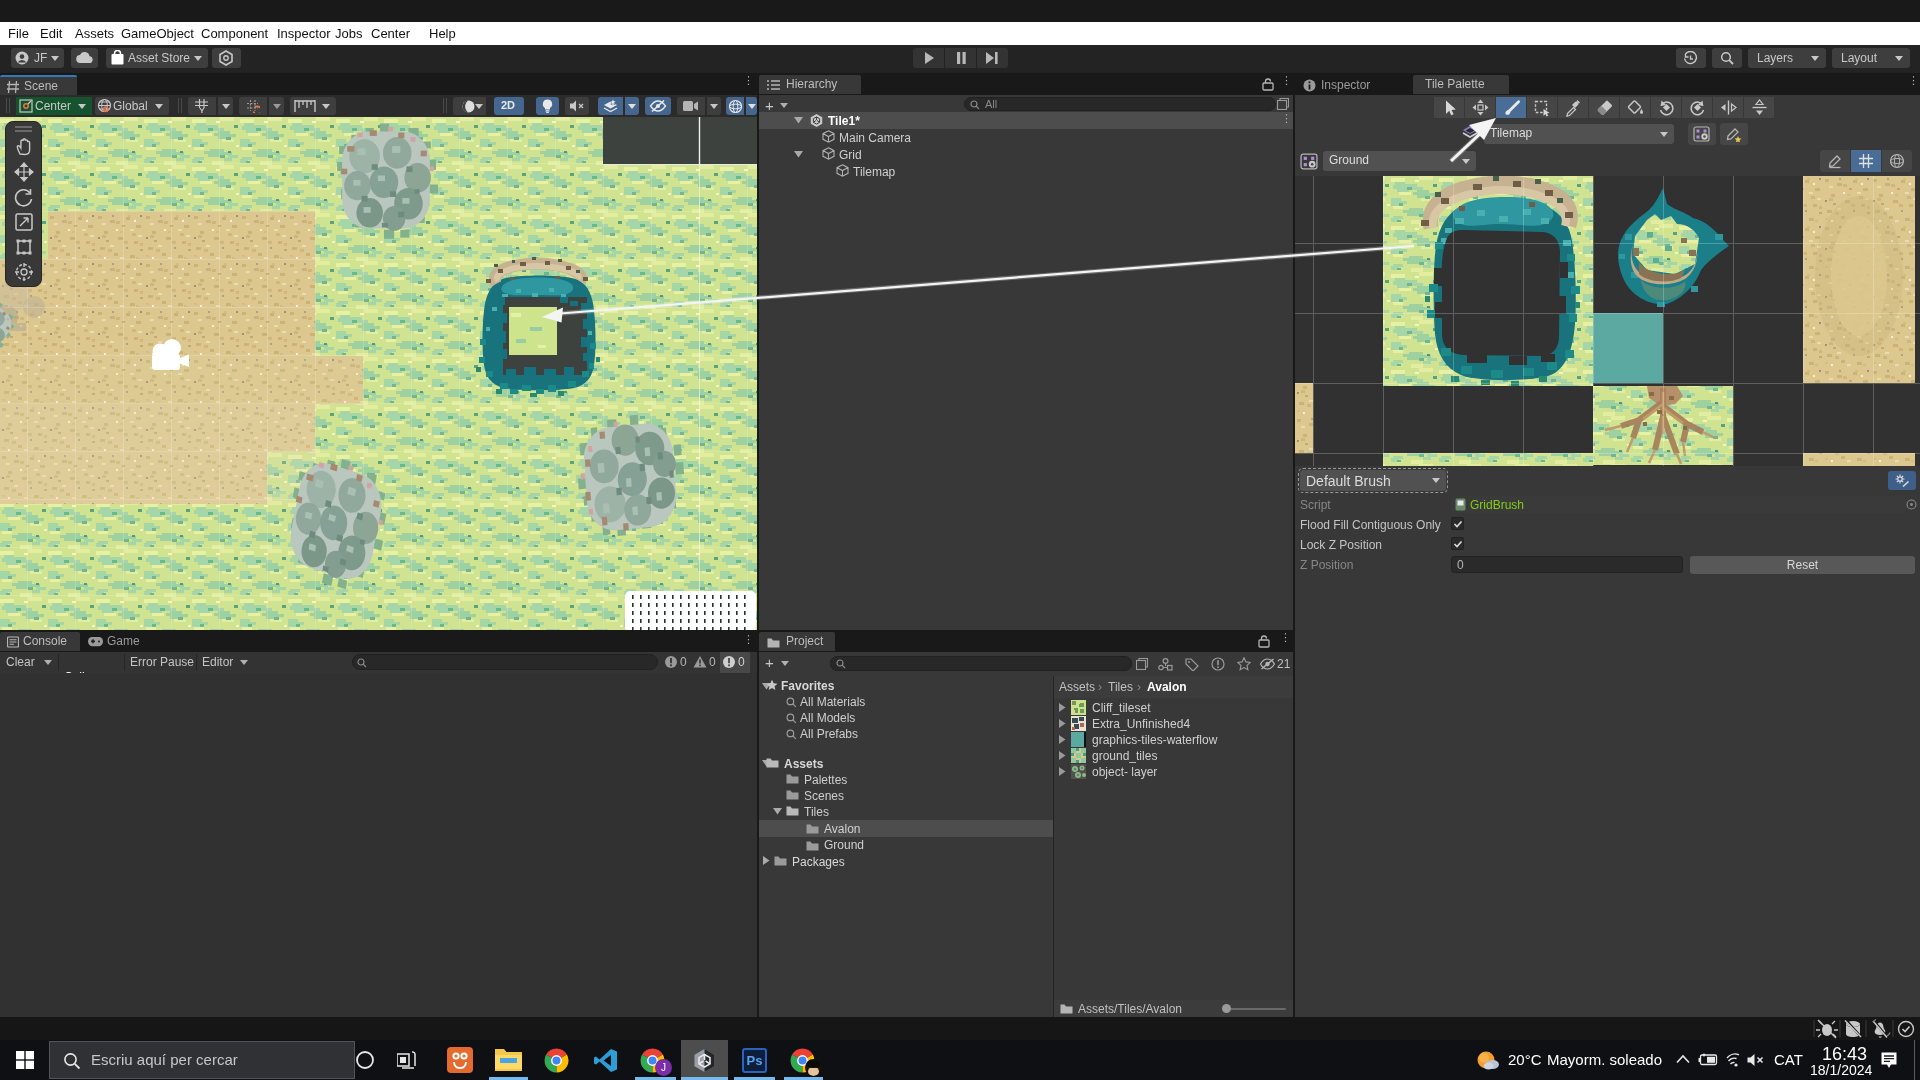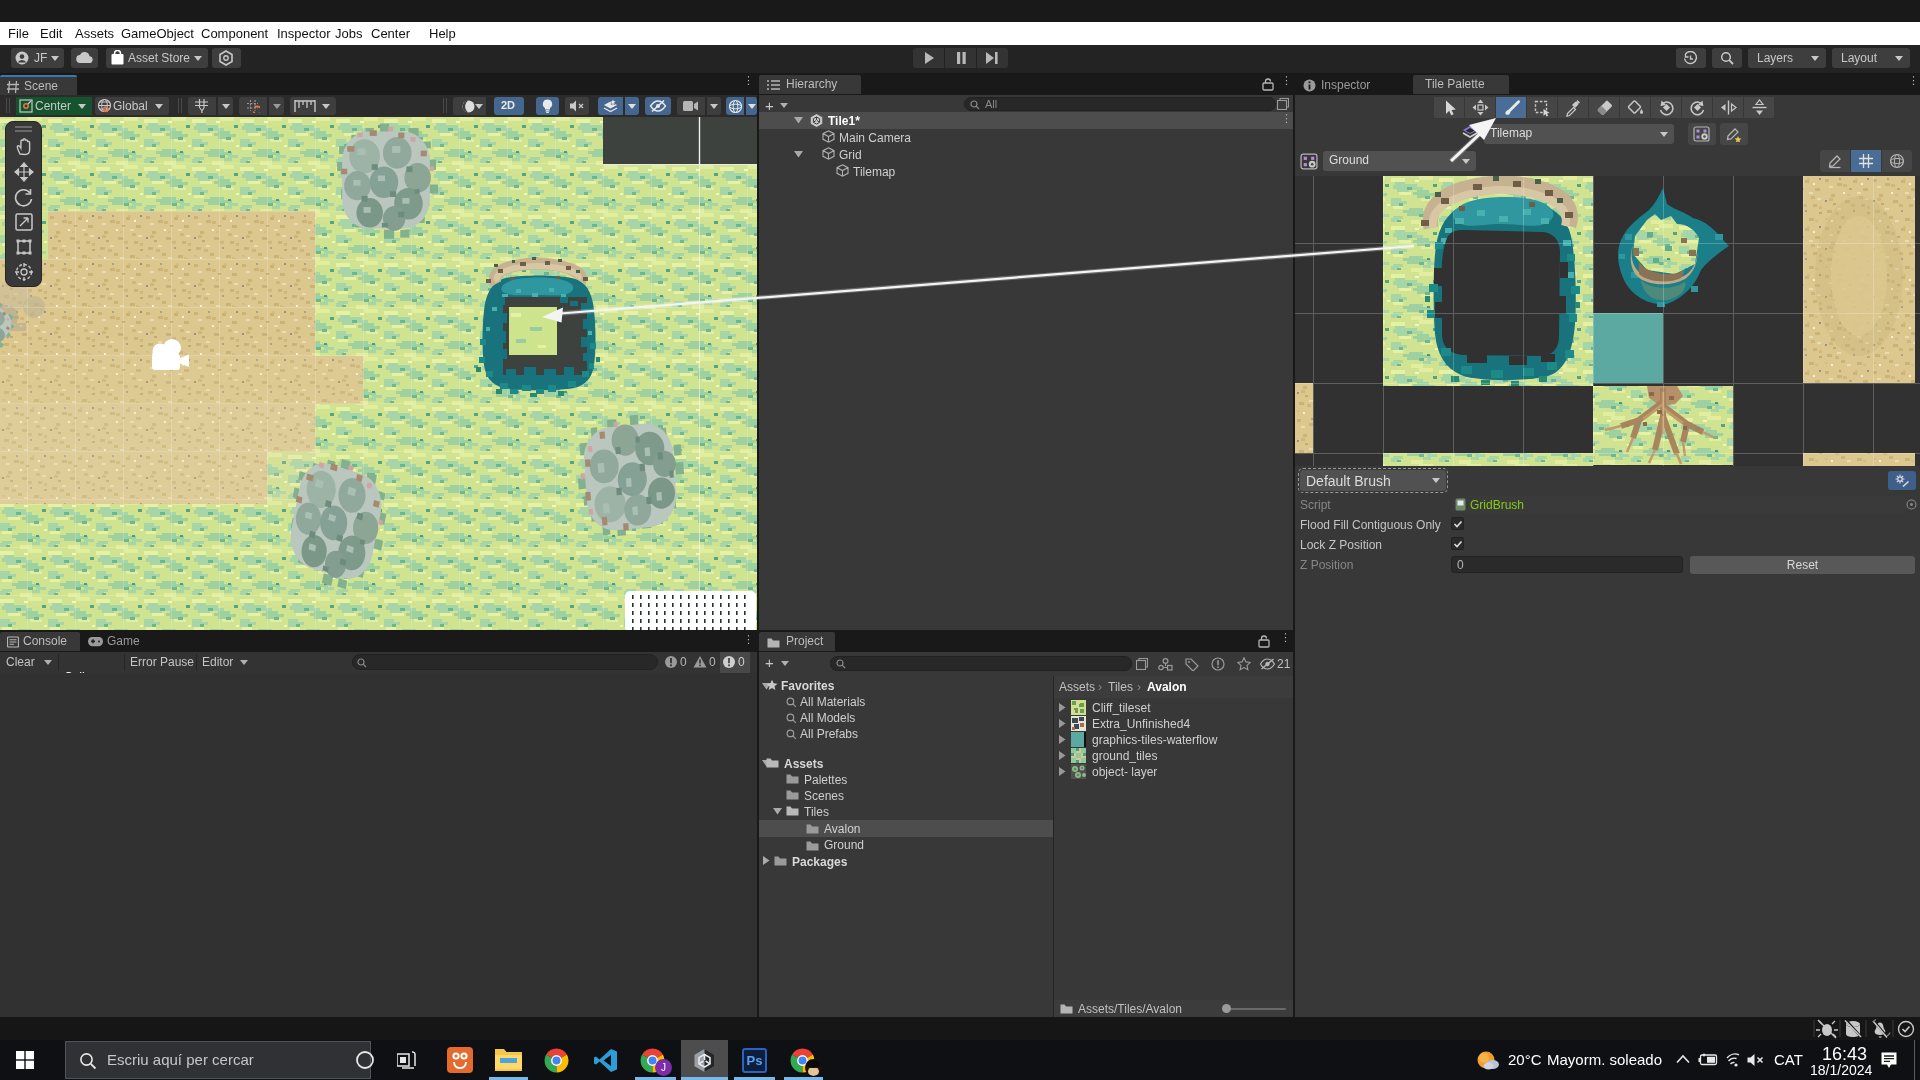--- a/index.html
+++ b/index.html
@@ -791,21 +791,21 @@
   <svg class="abs" style="left:806px;top:840px" width="13" height="11" viewBox="0 0 13 11">
       <path d="M0.5 1.5 h4 l1.5 2 h6.5 v7 h-12 z" fill="#9a9a9a"></path>
     </svg>
   <div class="row" style="left:824px;top:838px;">Ground</div>
   <svg class="abs" style="left:763px;top:856px" width="7" height="9">
       <path d="M0 0 l6.5 4.5 L0 9z" fill="#aaa"></path>
     </svg>
   <svg class="abs" style="left:774px;top:855px" width="13" height="11" viewBox="0 0 13 11">
       <path d="M0.5 1.5 h4 l1.5 2 h6.5 v7 h-12 z" fill="#9a9a9a"></path>
     </svg>
-  <div class="row" style="left:792px;top:855px;color:#d8d8d8;font-weight:bold;">Packages</div>
+  <div class="row" style="left:792px;top:855px;color:#d8d8d8;font-weight:normal;">Packages</div>
 
   <div class="abs" style="left:1053px;top:676px;width:1px;height:341px;background:#242424"></div>
   <div class="abs" style="left:1054px;top:676px;width:239px;height:22px;background:#3c3c3c;color:#c0c0c0;font-size:12px;">
     <span style="position:absolute;left:5px;top:4px;">Assets</span>
     <span style="position:absolute;left:44px;top:4px;color:#888">›</span>
     <span style="position:absolute;left:54px;top:4px;">Tiles</span>
     <span style="position:absolute;left:83px;top:4px;color:#888">›</span>
     <span style="position:absolute;left:93px;top:4px;color:#fff;font-weight:bold;">Avalon</span>
   </div>
   <div id="projlist">
@@ -1238,21 +1238,21 @@
   <div id="taskbar" class="abs"></div>
   <div id="taskbaritems" style="position:absolute;left:0;top:1040px;width:1920px;height:40px;">
     <svg class="abs" style="left:16px;top:11px" width="18" height="18" viewBox="0 0 18 18">
         <g fill="#fff">
           <rect x="0" y="0" width="8.3" height="8.3"></rect>
           <rect x="9.7" y="0" width="8.3" height="8.3"></rect>
           <rect x="0" y="9.7" width="8.3" height="8.3"></rect>
           <rect x="9.7" y="9.7" width="8.3" height="8.3"></rect>
         </g>
       </svg>
-    <div class="abs" style="left:49px;top:1px;width:306px;height:38px;background:#2f3134;border:1px solid #50555b;margin-left:16px;">
+    <div class="abs" style="left:49px;top:1px;width:306px;height:38px;background:#2f3134;border:1px solid #50555b;">
       <svg style="position:absolute;left:13px;top:10px" width="18" height="18" viewBox="0 0 18 18">
           <circle cx="7.5" cy="7.5" r="5.6" fill="none" stroke="#e8e8e8" stroke-width="1.6"></circle>
           <path d="M11.8 11.8 L16.5 16.5" stroke="#e8e8e8" stroke-width="1.8"></path>
         </svg>
       <span style="position:absolute;left:41px;top:9px;color:#c5c7c9;font-size:15px;">Escriu aquí per cercar</span>
     </div>
     <svg class="abs" style="left:355px;top:10px" width="20" height="20" viewBox="0 0 20 20">
         <circle cx="10" cy="10" r="8" fill="none" stroke="#e8e8e8" stroke-width="1.8"></circle>
       </svg>
     <svg class="abs" style="left:397px;top:11px" width="19" height="18" viewBox="0 0 19 18">

